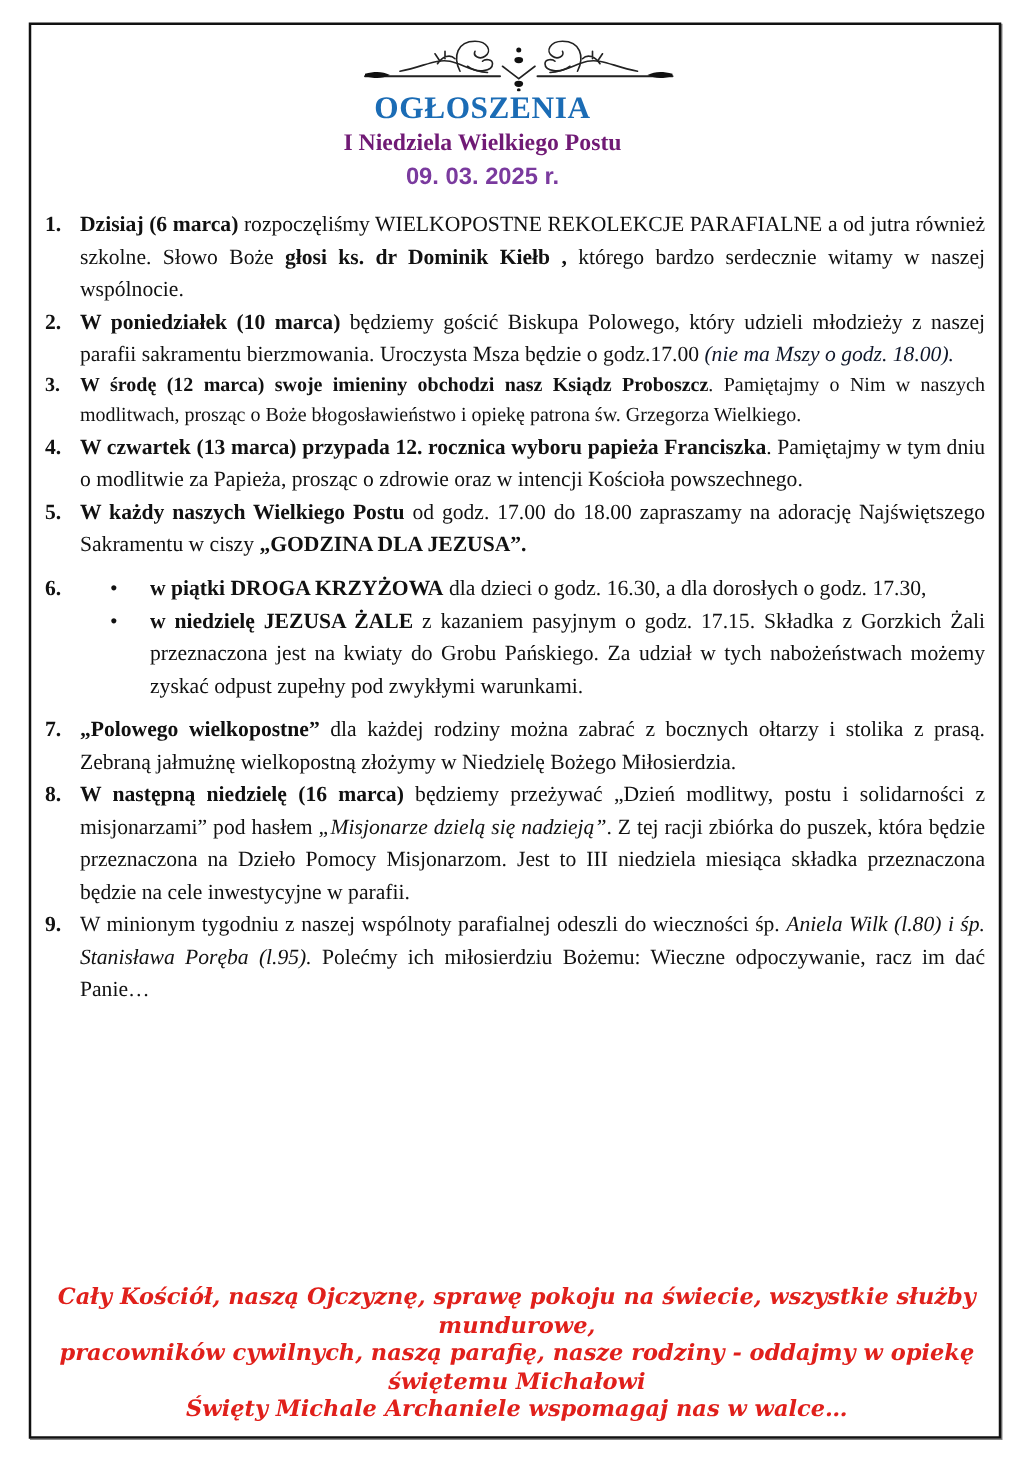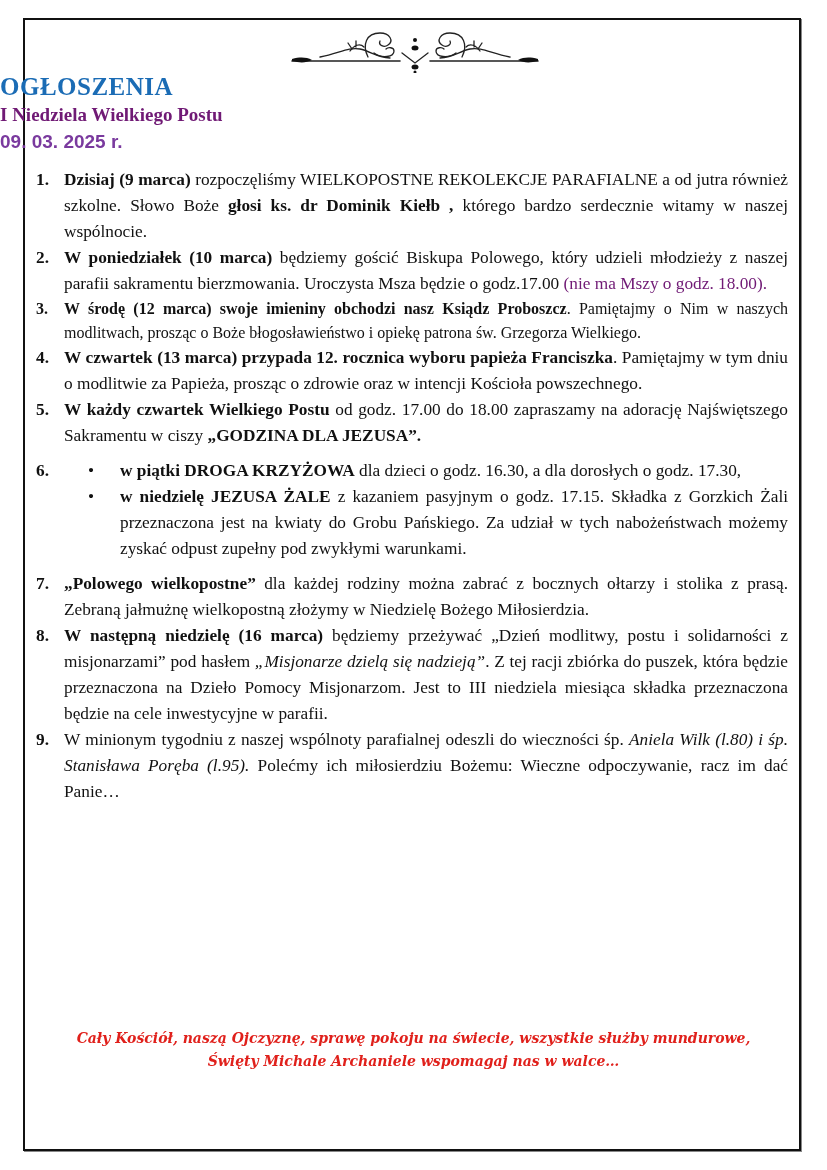--- a/index.html
+++ b/index.html
@@ -1,45 +1,45 @@
 <!DOCTYPE html>
 <html><head>
   <meta charset="utf-8">
   <style>
     html, body { margin: 0; padding: 0; background: #ffffff; }
     body { width: 827px; height: 1170px; position: relative; overflow: hidden;
            font-family: "DejaVu Serif", "Liberation Serif", serif; color: #111; }
     .frame { position: absolute; left: 23px; top: 18px; width: 778px; height: 1133px;
              border: 2px solid #111; box-sizing: border-box; box-shadow: 1px 1px 0 #888; }
     .ornament { position: absolute; left: 290px; top: 27px; width: 250px; height: 46px; }
-    .title { position: absolute; left: 0; width: 772px; text-align: left; font-weight: bold; }
+    .title { position: absolute; left: 0; width: 772px; text-align: center; font-weight: bold; }
     .t1 { top: 73px; font-size: 22px; color: #1b6cb5; letter-spacing: 0.5px;
           font-family: "Liberation Serif", "DejaVu Serif", serif; font-size: 25px; }
     .t2 { top: 104px; font-size: 17px; color: #701a75; left: 0; padding-left: 0px;
           font-family: "Liberation Serif", "DejaVu Serif", serif; font-size: 19px; }
     .t3 { top: 131px; font-size: 17px; color: #7a3a9e;
           font-family: Liberation Sans, sans-serif; font-size: 19px; }
 
     .content { position: absolute; left: 36px; top: 167px; width: 752px;
                font-family: "Liberation Serif", "DejaVu Serif", serif; font-size: 17.3px; line-height: 26px; }
     ol.items { list-style: none; margin: 0; padding: 0; }
     ol.items > li { position: relative; padding-left: 28px; text-align: justify; }
     ol.items > li .num { position: absolute; left: 0; top: 0; font-weight: bold; }
     .b { font-weight: bold; }
     .i { font-style: italic; }
-    .red { color: #701a75; }
+    .red { color: #0f172a; font-style: italic; }
     .tight { font-size: 16px; line-height: 24px; }
     .gap { height: 9px; }
     ul.sub { list-style: none; margin: 0; padding: 0 0 0 24px; }
     ul.sub li { position: relative; padding-left: 32px; }
     ul.sub li .dot { position: absolute; left: 0; top: 0; }
     .closing { padding-left: 28px; margin-top: 26px; text-align: justify; }
     .prayer { position: absolute; left: 30px; width: 767px; top: 1027px; text-align: center;
               color: #e0201b; font-style: italic; font-weight: bold;
-              font-family: "DejaVu Serif", "Liberation Serif", serif; font-size: 14px; line-height: 22.5px; }
+              font-family: "DejaVu Serif", "Liberation Serif", serif; font-size: 18px; line-height: 22.5px; }
   </style>
 </head>
 <body>
 
 <div class="frame"></div>
 
 <svg class="ornament" viewBox="0 0 250 46">
   <g fill="none" stroke="#222" stroke-width="1.3" stroke-linecap="round">
     <path d="M2 34 L110 34" stroke-width="1.6"></path>
     <path d="M140 34 L248 34" stroke-width="1.6"></path>
@@ -64,37 +64,37 @@
 </svg>
 
 <div class="title t1">OGŁOSZENIA</div>
 <div class="title t2">I Niedziela Wielkiego Postu</div>
 <div class="title t3">09. 03. 2025 r.</div>
 
 <div class="content">
   <ol class="items">
     <li>
       <span class="num">1.</span>
-      <span class="b">Dzisiaj (9 marca)</span><span> rozpoczęliśmy WIELKOPOSTNE REKOLEKCJE PARAFIALNE a od jutra również szkolne. Słowo Boże </span><span class="b">głosi ks. dr Dominik Kiełb ,</span><span> którego bardzo serdecznie witamy w naszej wspólnocie.</span>
+      <span class="b">Dzisiaj (6 marca)</span><span> rozpoczęliśmy WIELKOPOSTNE REKOLEKCJE PARAFIALNE a od jutra również szkolne. Słowo Boże </span><span class="b">głosi ks. dr Dominik Kiełb ,</span><span> którego bardzo serdecznie witamy w naszej wspólnocie.</span>
     </li>
     <li>
       <span class="num">2.</span>
       <span class="b">W poniedziałek (10 marca)</span><span> będziemy gościć Biskupa Polowego, który udzieli młodzieży z naszej parafii sakramentu bierzmowania. Uroczysta Msza będzie o godz.17.00 </span><span class="red">(nie ma Mszy o godz. 18.00).</span>
     </li>
     <li class="tight">
       <span class="num">3.</span>
       <span class="b">W środę (12 marca) swoje imieniny obchodzi nasz Ksiądz Proboszcz</span><span>. Pamiętajmy o Nim w naszych modlitwach, prosząc o  Boże błogosławieństwo i opiekę patrona św. Grzegorza Wielkiego.</span>
     </li>
     <li>
       <span class="num">4.</span>
       <span class="b">W czwartek (13 marca) przypada 12. rocznica wyboru papieża Franciszka</span><span>. Pamiętajmy w tym dniu o modlitwie za Papieża, prosząc o zdrowie oraz w intencji Kościoła powszechnego.</span>
     </li>
     <li>
       <span class="num">5.</span>
-      <span class="b">W każdy czwartek Wielkiego Postu</span><span> od godz. 17.00 do 18.00 zapraszamy na adorację Najświętszego Sakramentu  w ciszy </span><span class="b">„GODZINA DLA JEZUSA”.</span>
+      <span class="b">W każdy naszych Wielkiego Postu</span><span> od godz. 17.00 do 18.00 zapraszamy na adorację Najświętszego Sakramentu  w ciszy </span><span class="b">„GODZINA DLA JEZUSA”.</span>
     </li>
     <li class="gap"></li>
     <li>
       <span class="num">6.</span>
       <ul class="sub">
         <li>
           <span class="dot">•</span>
           <span class="b">w piątki DROGA KRZYŻOWA</span><span> dla dzieci o godz. 16.30, a dla dorosłych o godz. 17.30,</span>
         </li>
         <li>
@@ -114,14 +114,15 @@
     </li>
     <li>
       <span class="num">9.</span>
       <span>W minionym tygodniu z naszej wspólnoty parafialnej odeszli do wieczności śp. </span><span class="i">Aniela Wilk (l.80) i śp. Stanisława Poręba (l.95).</span><span> Polećmy ich miłosierdziu Bożemu: Wieczne odpoczywanie, racz im dać Panie…</span>
     </li>
   </ol>
 </div>
 
 <div class="prayer">
   <div>Cały Kościół, naszą Ojczyznę, sprawę pokoju na świecie, wszystkie służby mundurowe,</div>
+  <div>pracowników cywilnych,   naszą parafię, nasze rodziny - oddajmy w opiekę świętemu Michałowi</div>
   <div>Święty Michale Archaniele wspomagaj nas w walce…</div>
 </div>
 
 </body></html>

